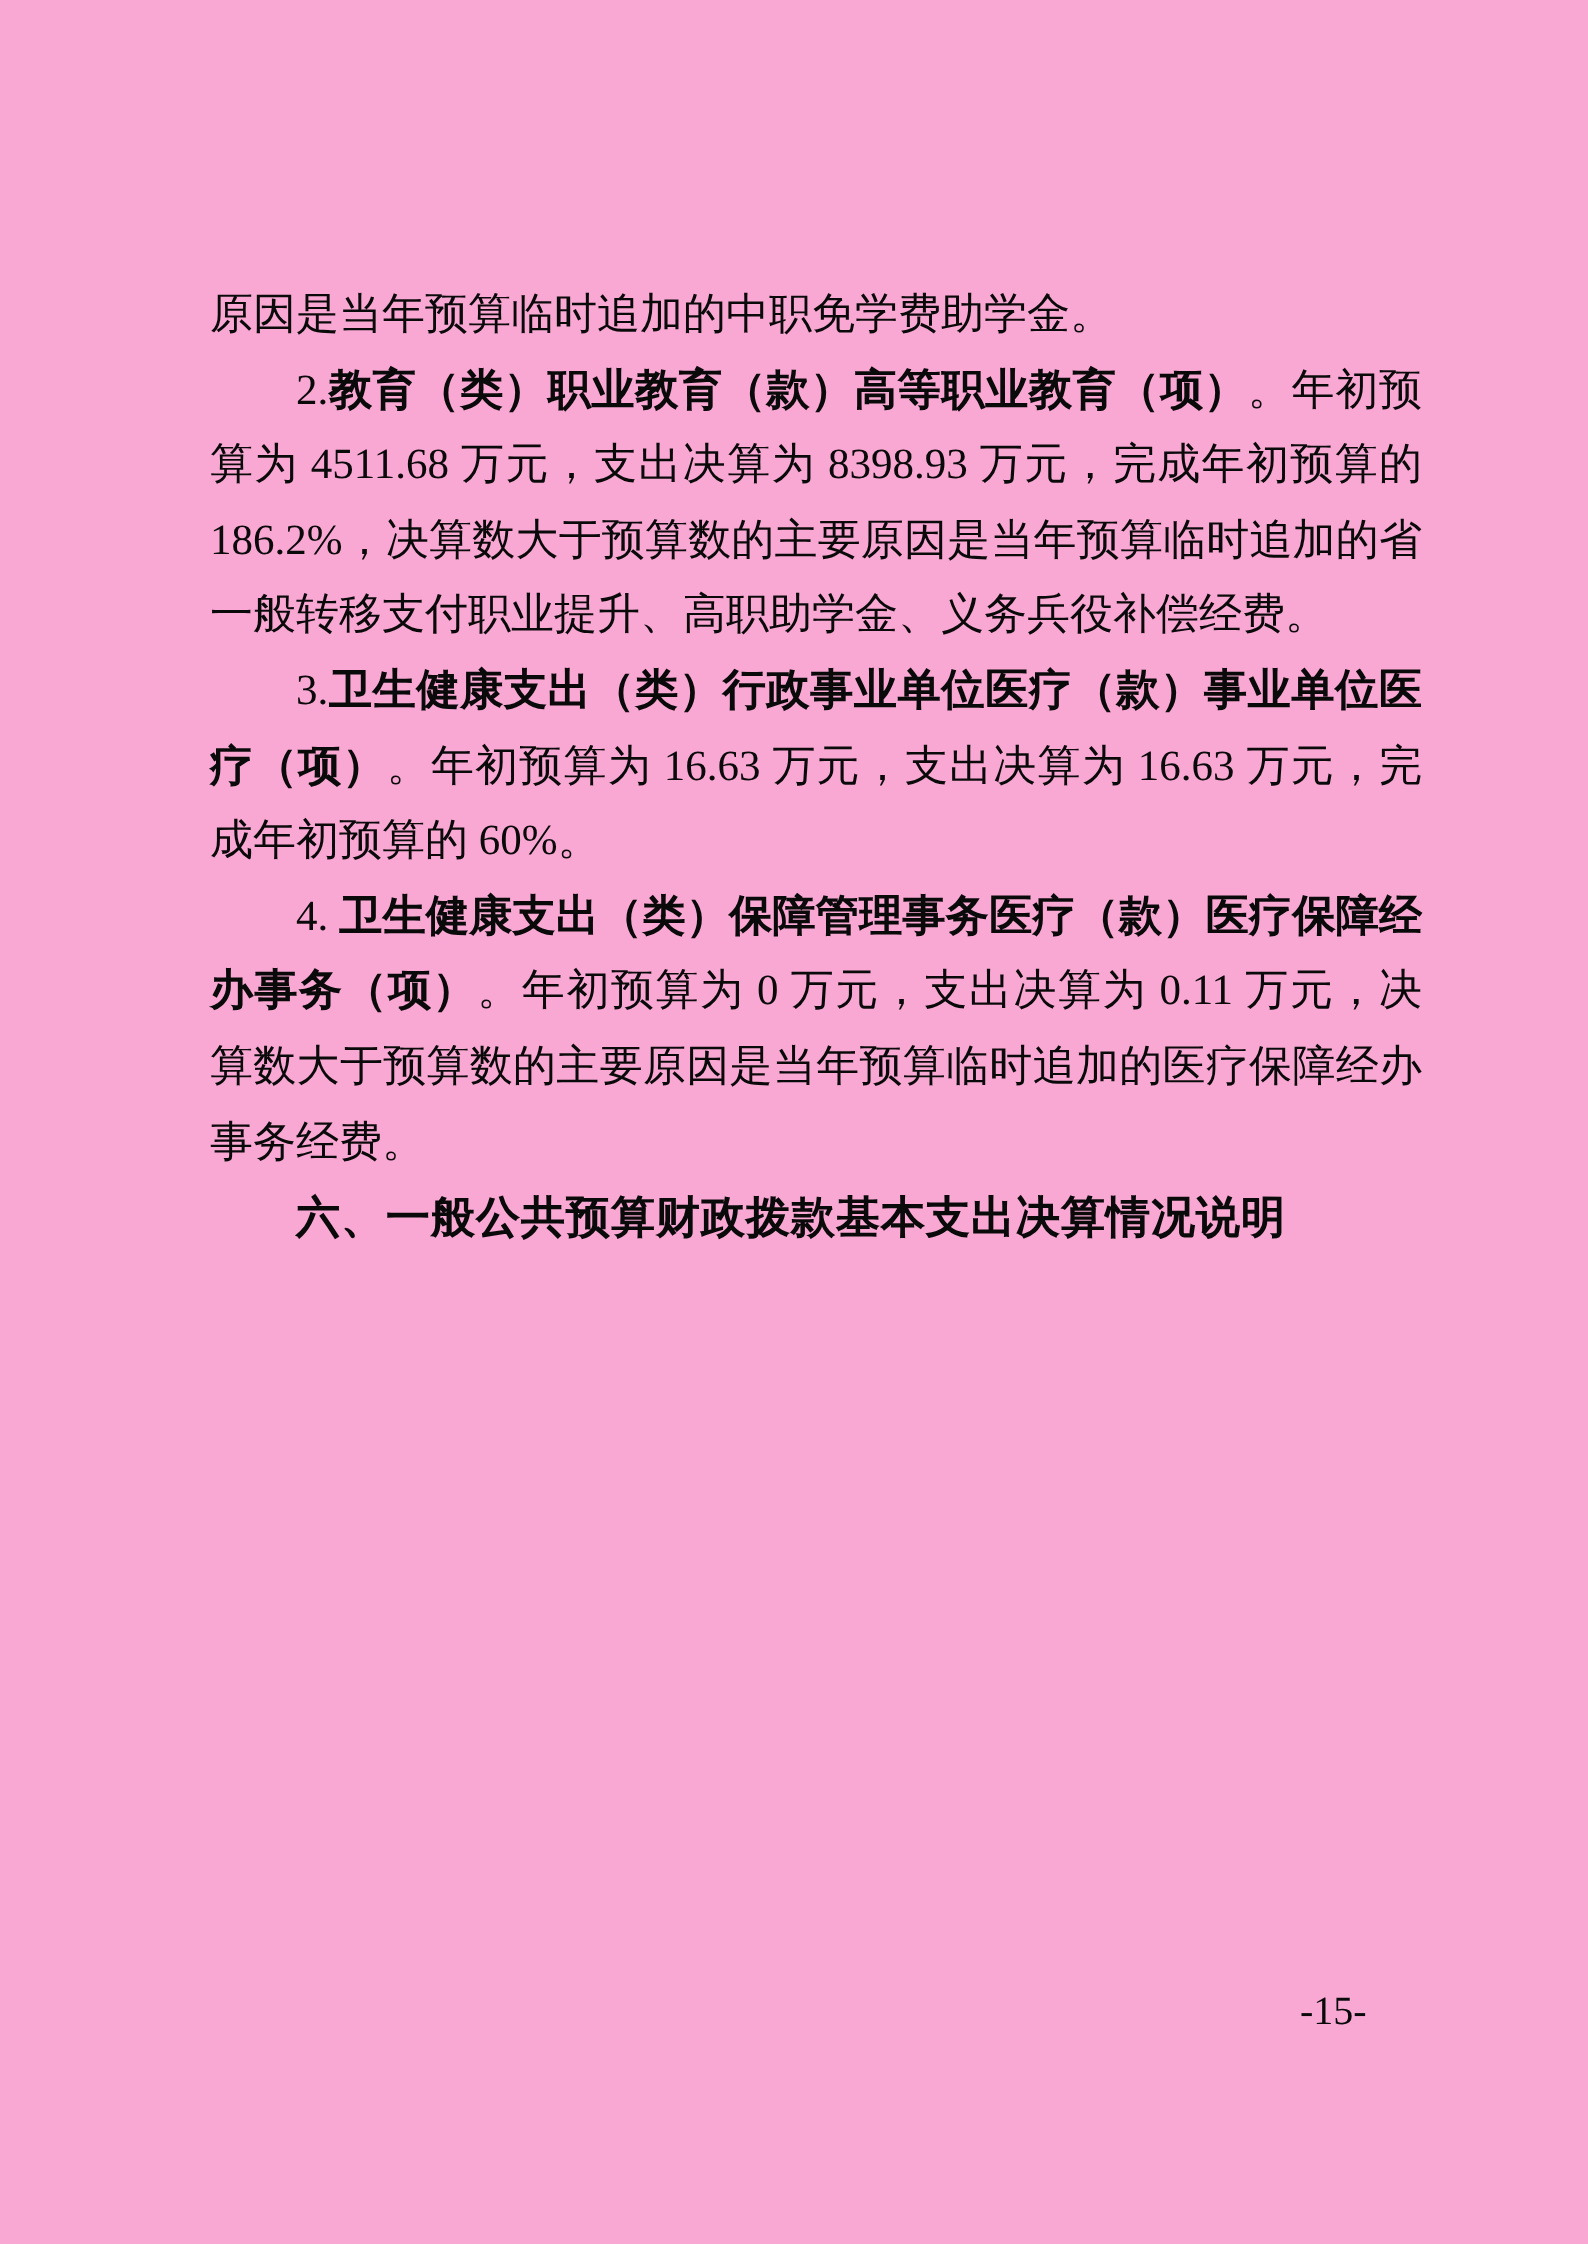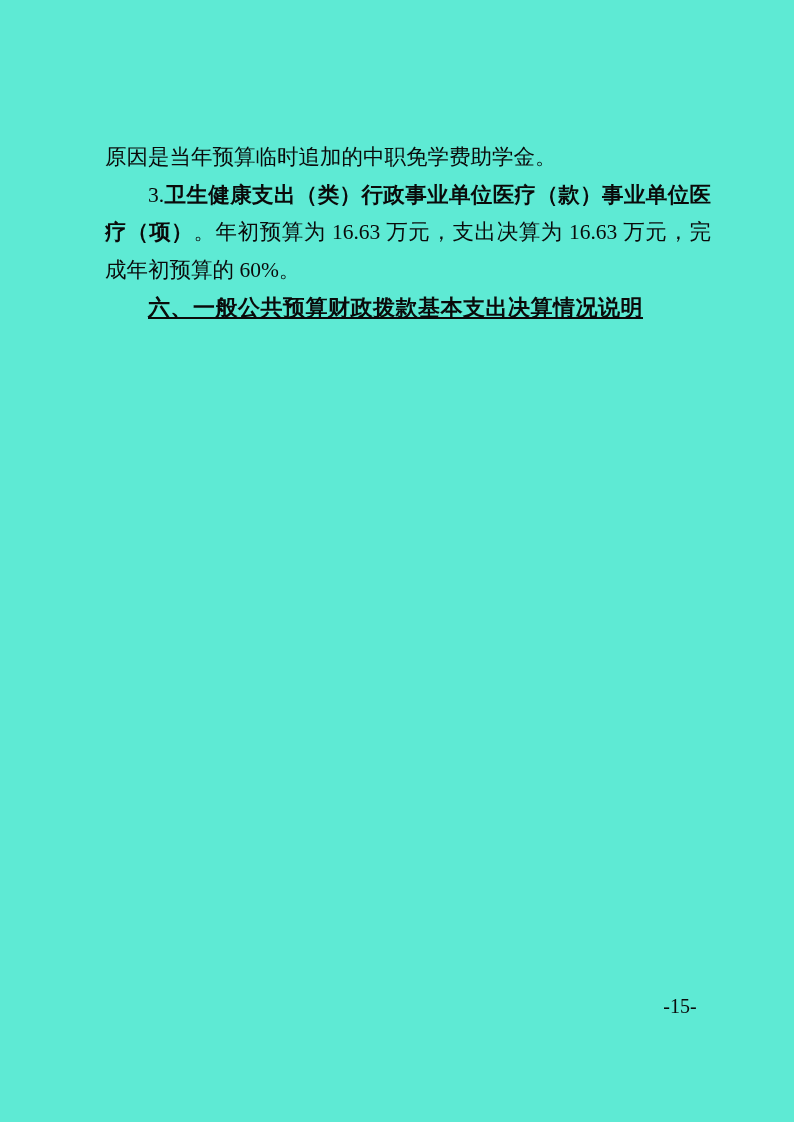--- a/index.html
+++ b/index.html
@@ -4,21 +4,21 @@
 <style>
   html, body {
     margin: 0;
     padding: 0;
     background: #ffffff;
   }
   .page {
     position: relative;
     width: 794px;
     height: 1122px;
-    background: #5eead4;
+    background: #f9a8d4;
     overflow: hidden;
     font-family: "Liberation Serif", serif;
     color: #0a0a0a;
   }
   .text-block {
     position: absolute;
     left: 105px;
     top: 139px;
     width: 606px;
     font-size: 21.5px;
@@ -33,46 +33,46 @@
   .para.indent {
     text-indent: 43px;
   }
   .run-bold {
     font-weight: bold;
   }
   .para.heading .run-bold {
     font-family: "Liberation Sans", sans-serif;
     font-size: 22px;
     letter-spacing: 0.5px;
-    text-decoration: underline;
   }
   .page-number {
     position: absolute;
     top: 994px;
     left: 650px;
     width: 60px;
-    text-align: center;
     font-size: 20px;
     line-height: 24px;
     font-family: "Liberation Serif", serif;
     color: #0a0a0a;
   }
 </style>
 </head>
 <body>
 
 <div class="page">
 
   <div class="text-block">
 
     <p class="para"><span>原因是当年预算临时追加的中职免学费助学金。</span></p>
 
+    <p class="para indent"><span>2.</span><span class="run-bold">教育（类）职业教育（款）高等职业教育（项）</span><span>。年初预算为 4511.68 万元，支出决算为 8398.93 万元，完成年初预算的 186.2%，决算数大于预算数的主要原因是当年预算临时追加的省一般转移支付职业提升、高职助学金、义务兵役补偿经费。</span></p>
 
     <p class="para indent"><span>3.</span><span class="run-bold">卫生健康支出（类）行政事业单位医疗（款）事业单位医疗（项）</span><span>。年初预算为 16.63 万元，支出决算为 16.63 万元，完成年初预算的 60%。</span></p>
 
+    <p class="para indent"><span>4. </span><span class="run-bold">卫生健康支出（类）保障管理事务医疗（款）医疗保障经办事务（项）</span><span>。年初预算为 0 万元，支出决算为 0.11 万元，决算数大于预算数的主要原因是当年预算临时追加的医疗保障经办事务经费。</span></p>
 
 
     <p class="para indent heading"><span class="run-bold">六、一般公共预算财政拨款基本支出决算情况说明</span></p>
 
 
   </div>
 
   <div class="page-number">-15-</div>
 
 </div>

